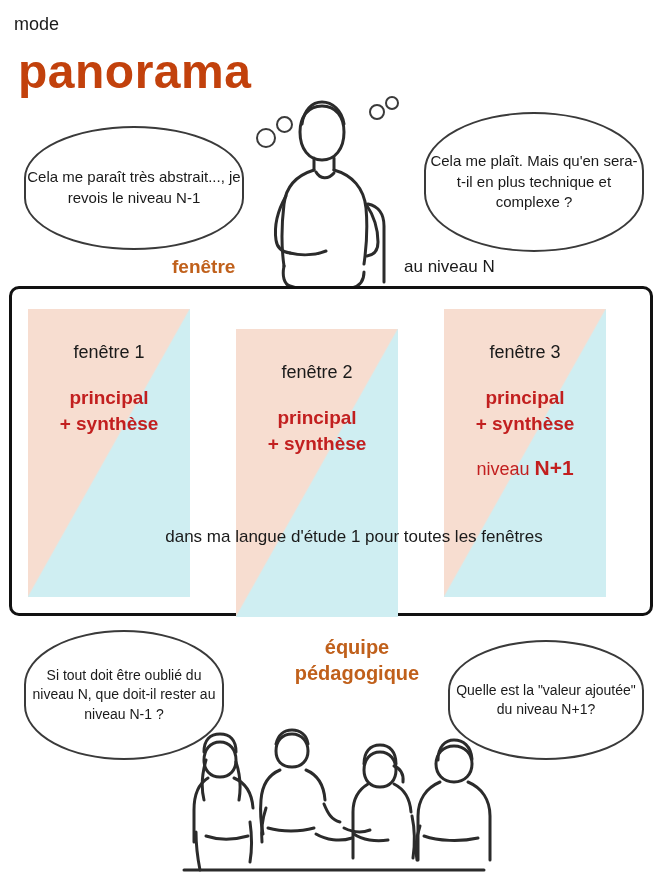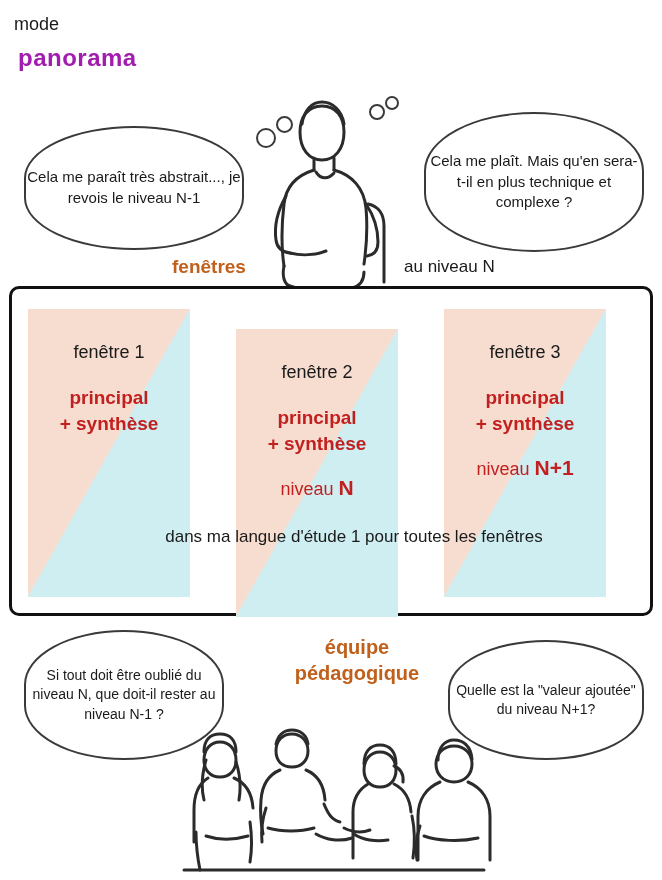--- a/index.html
+++ b/index.html
@@ -22,23 +22,23 @@
     left: 14px;
     top: 14px;
     font-size: 18px;
     color: #1a1a1a;
     text-align: center;
   }
   .panorama-title {
     position: absolute;
     left: 18px;
     top: 44px;
-    font-size: 24px;
-    font-weight: bold;
-    color: #a21caf;
+    font-size: 48px;
+    font-weight: bold;
+    color: #c2410c;
     letter-spacing: 0.5px;
   }
 
   
   .bubble {
     position: absolute;
     background: #ffffff;
     border: 2.5px solid #3a3a3a;
     border-radius: 50% / 42%;
     display: flex;
@@ -240,38 +240,35 @@
 </div>
 <div class="bubble-dot" id="dot-sl-1"></div>
 <div class="bubble-dot" id="dot-sl-2"></div>
 
 <div class="bubble" id="bubble-student-right">
   <span class="bubble-text">Cela me plaît. Mais qu'en sera-t-il en plus technique et complexe ?</span>
 </div>
 <div class="bubble-dot" id="dot-sr-1"></div>
 <div class="bubble-dot" id="dot-sr-2"></div>
 
-<div class="caption-etudiant">fenêtres</div>
+<div class="caption-etudiant">fenêtre</div>
 <div class="caption-niveau">au niveau N</div>
 
 <div id="windows-panel">
 
   <div class="window" id="window-1">
     <div class="window-title">fenêtre 1</div>
     <div class="window-main">principal
 + synthèse</div>
   </div>
 
   <div class="window" id="window-2">
     <div class="window-title">fenêtre 2</div>
     <div class="window-main">principal
 + synthèse</div>
-    <div class="window-level">
-      <span>niveau </span><span class="lvl-strong">N</span>
-    </div>
   </div>
 
   <div class="window" id="window-3">
     <div class="window-title">fenêtre 3</div>
     <div class="window-main">principal
 + synthèse</div>
     <div class="window-level">
       <span>niveau </span><span class="lvl-strong">N+1</span>
     </div>
   </div>

